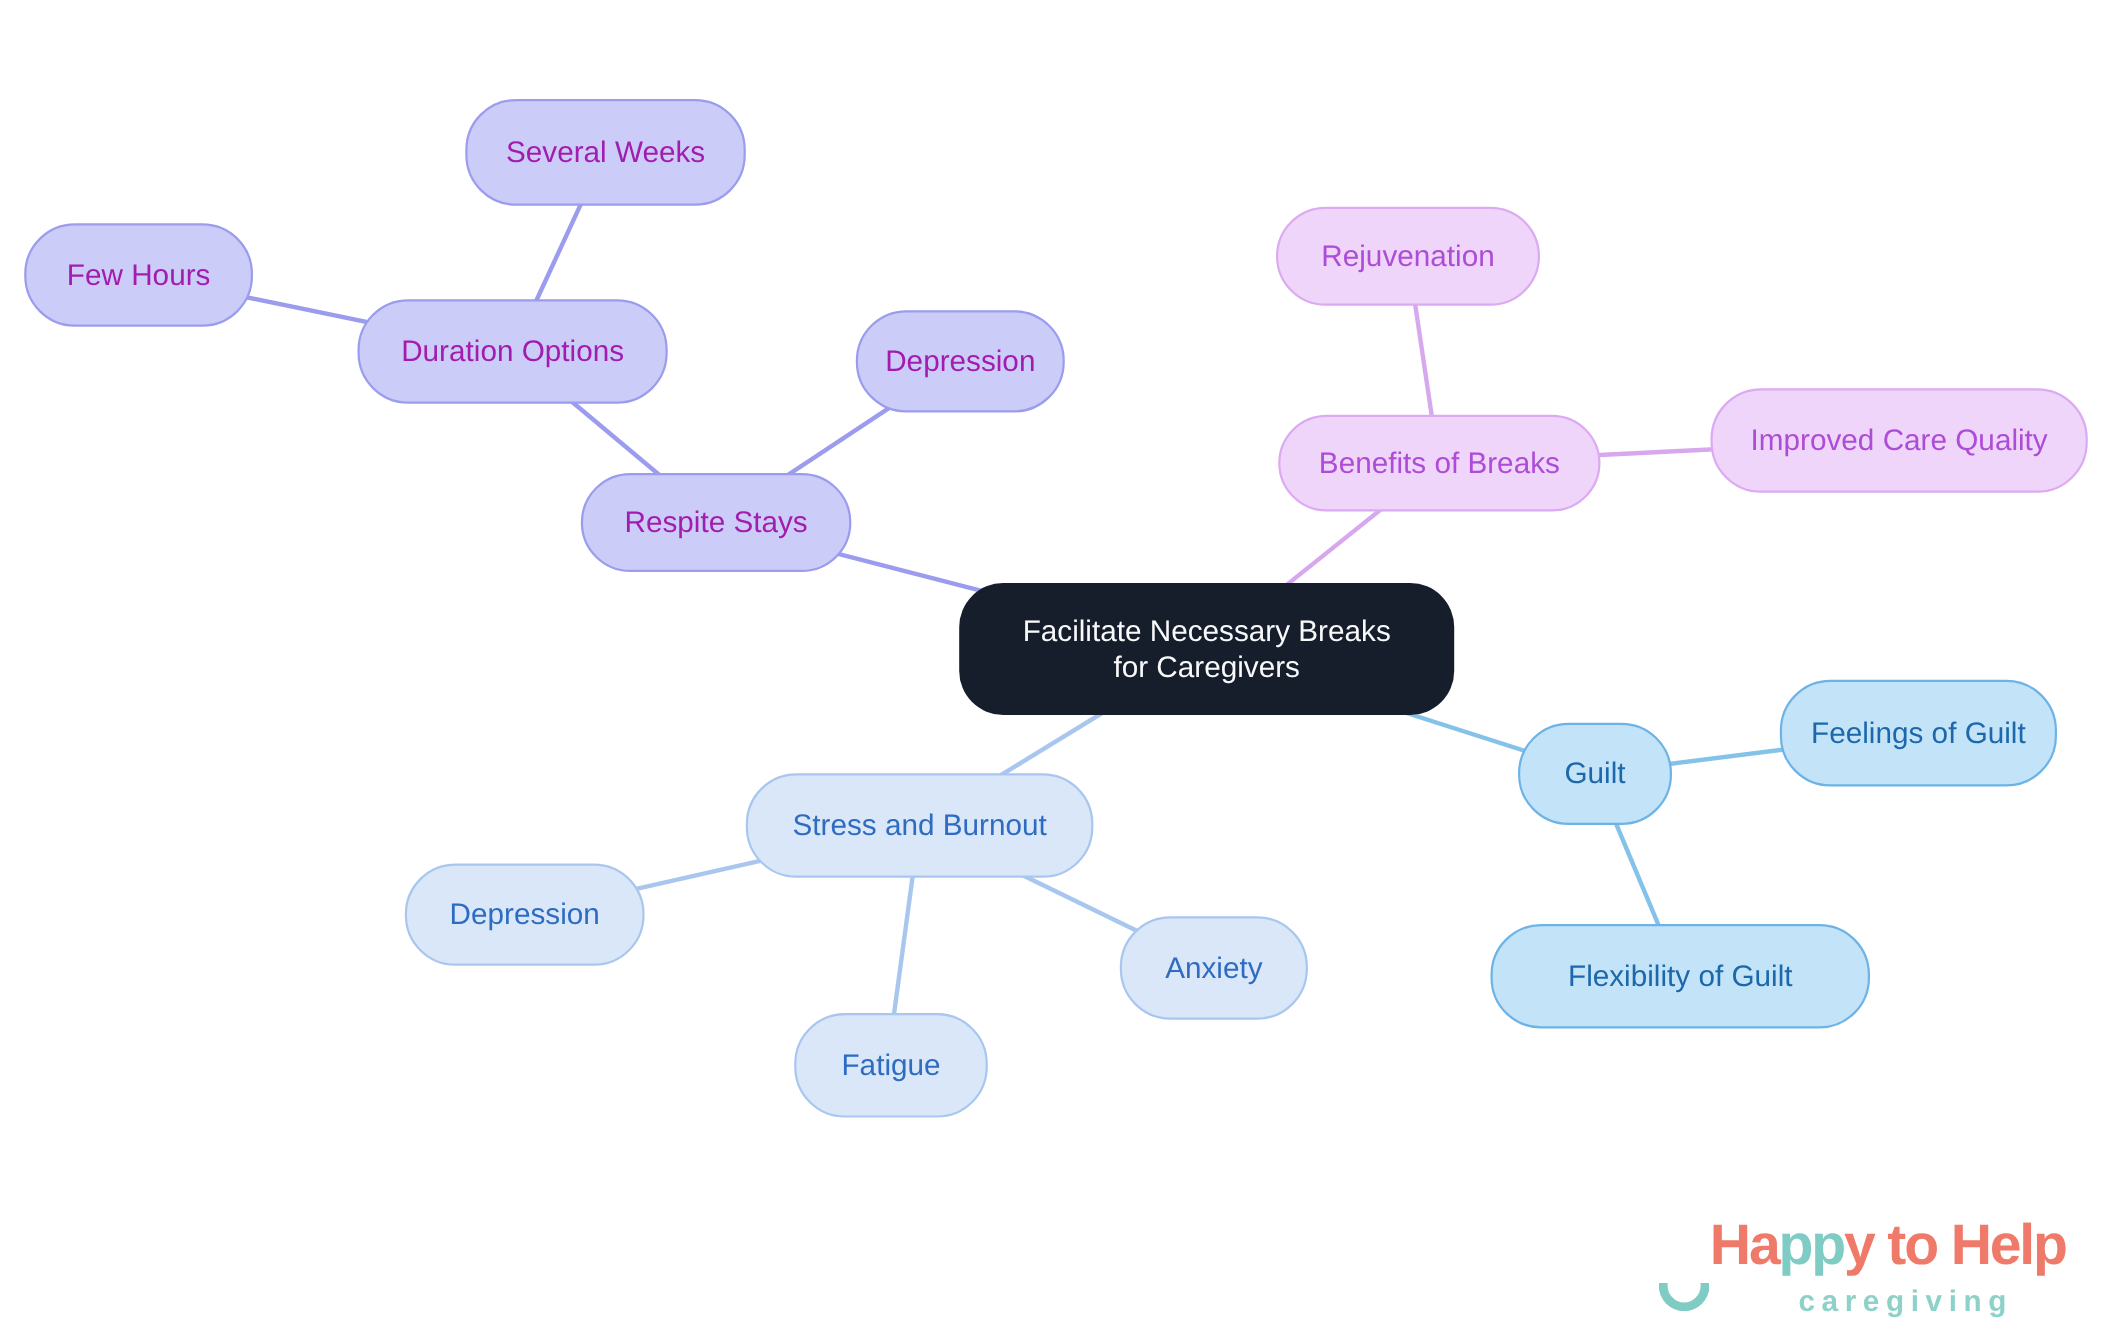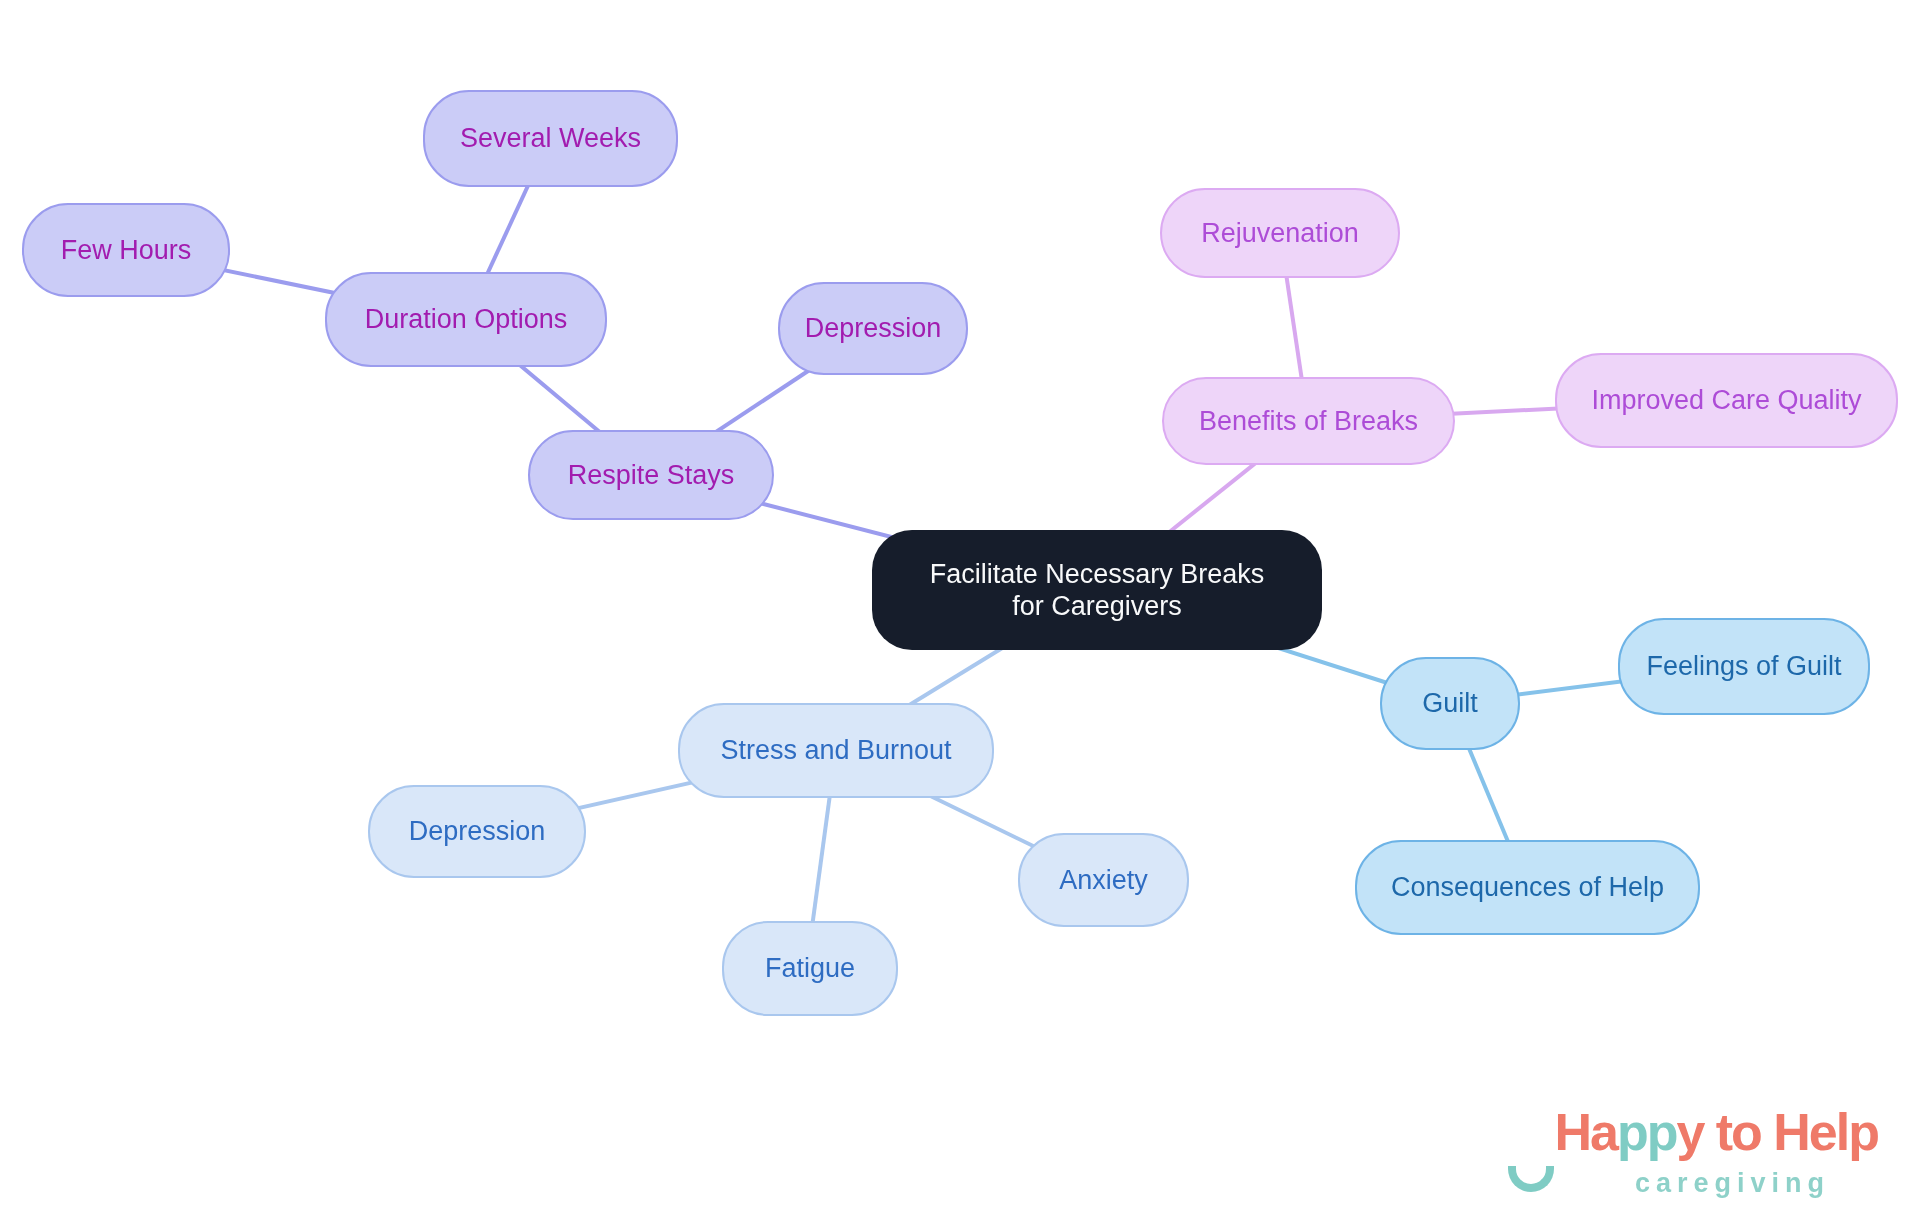--- a/index.html
+++ b/index.html
@@ -130,21 +130,21 @@
     <span>Anxiety</span>
   </div>
 
   <div class="node b-sblue node-guilt">
     <span>Guilt</span>
   </div>
   <div class="node b-sblue node-feelings">
     <span>Feelings of Guilt</span>
   </div>
   <div class="node b-sblue node-consequences">
-    <span>Consequences of Help</span>
+    <span>Flexibility of Guilt</span>
   </div>
 
   <div class="logo">
     <div class="logo-line"><span>Ha</span><span class="logo-seg-teal">pp</span><span>y to Help</span></div>
     <div class="logo-smile"></div>
     <div class="logo-tagline">caregiving</div>
   </div>
 
 </div>
 

